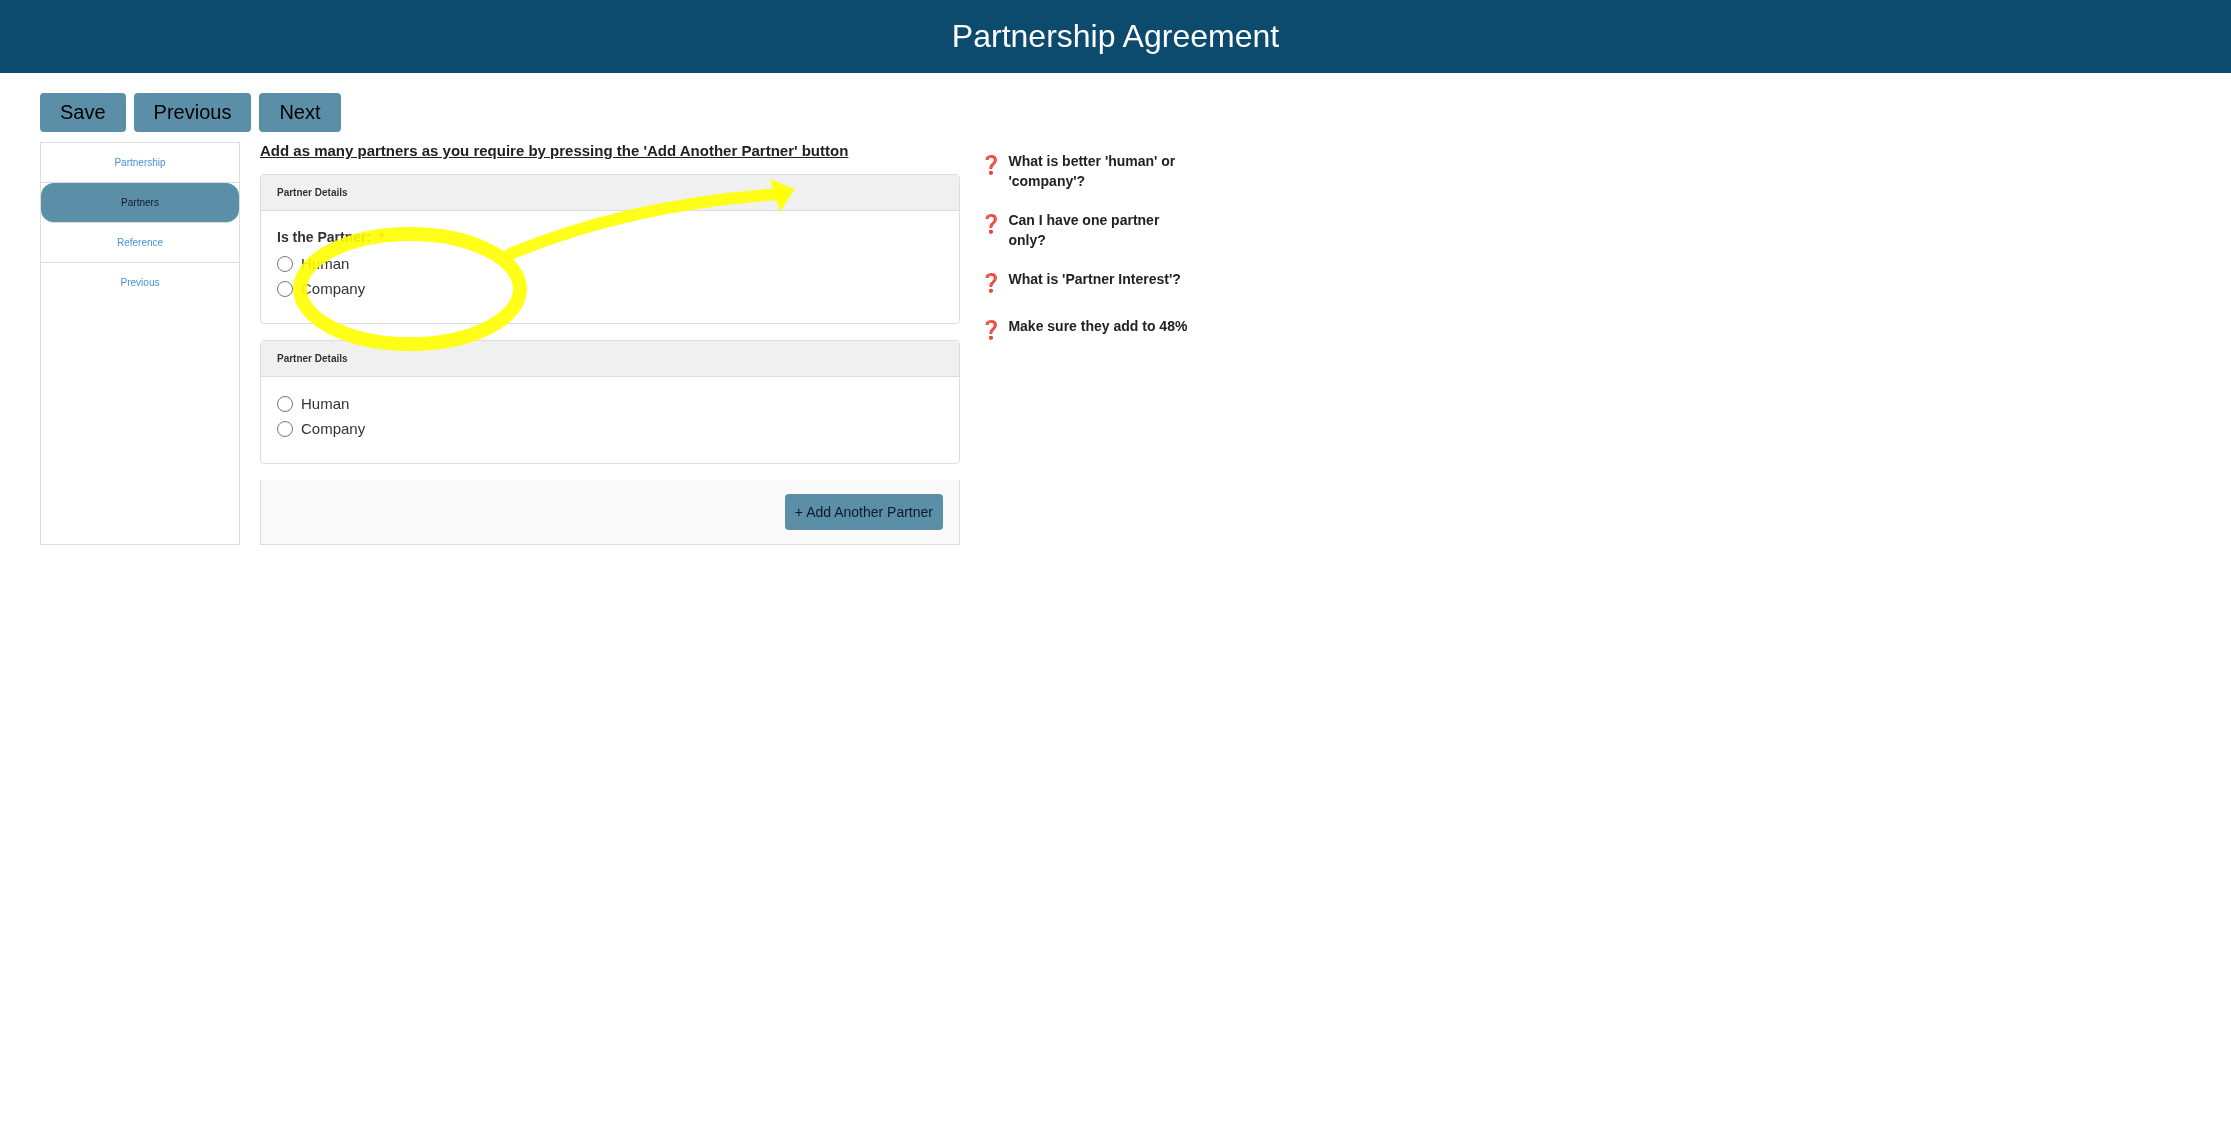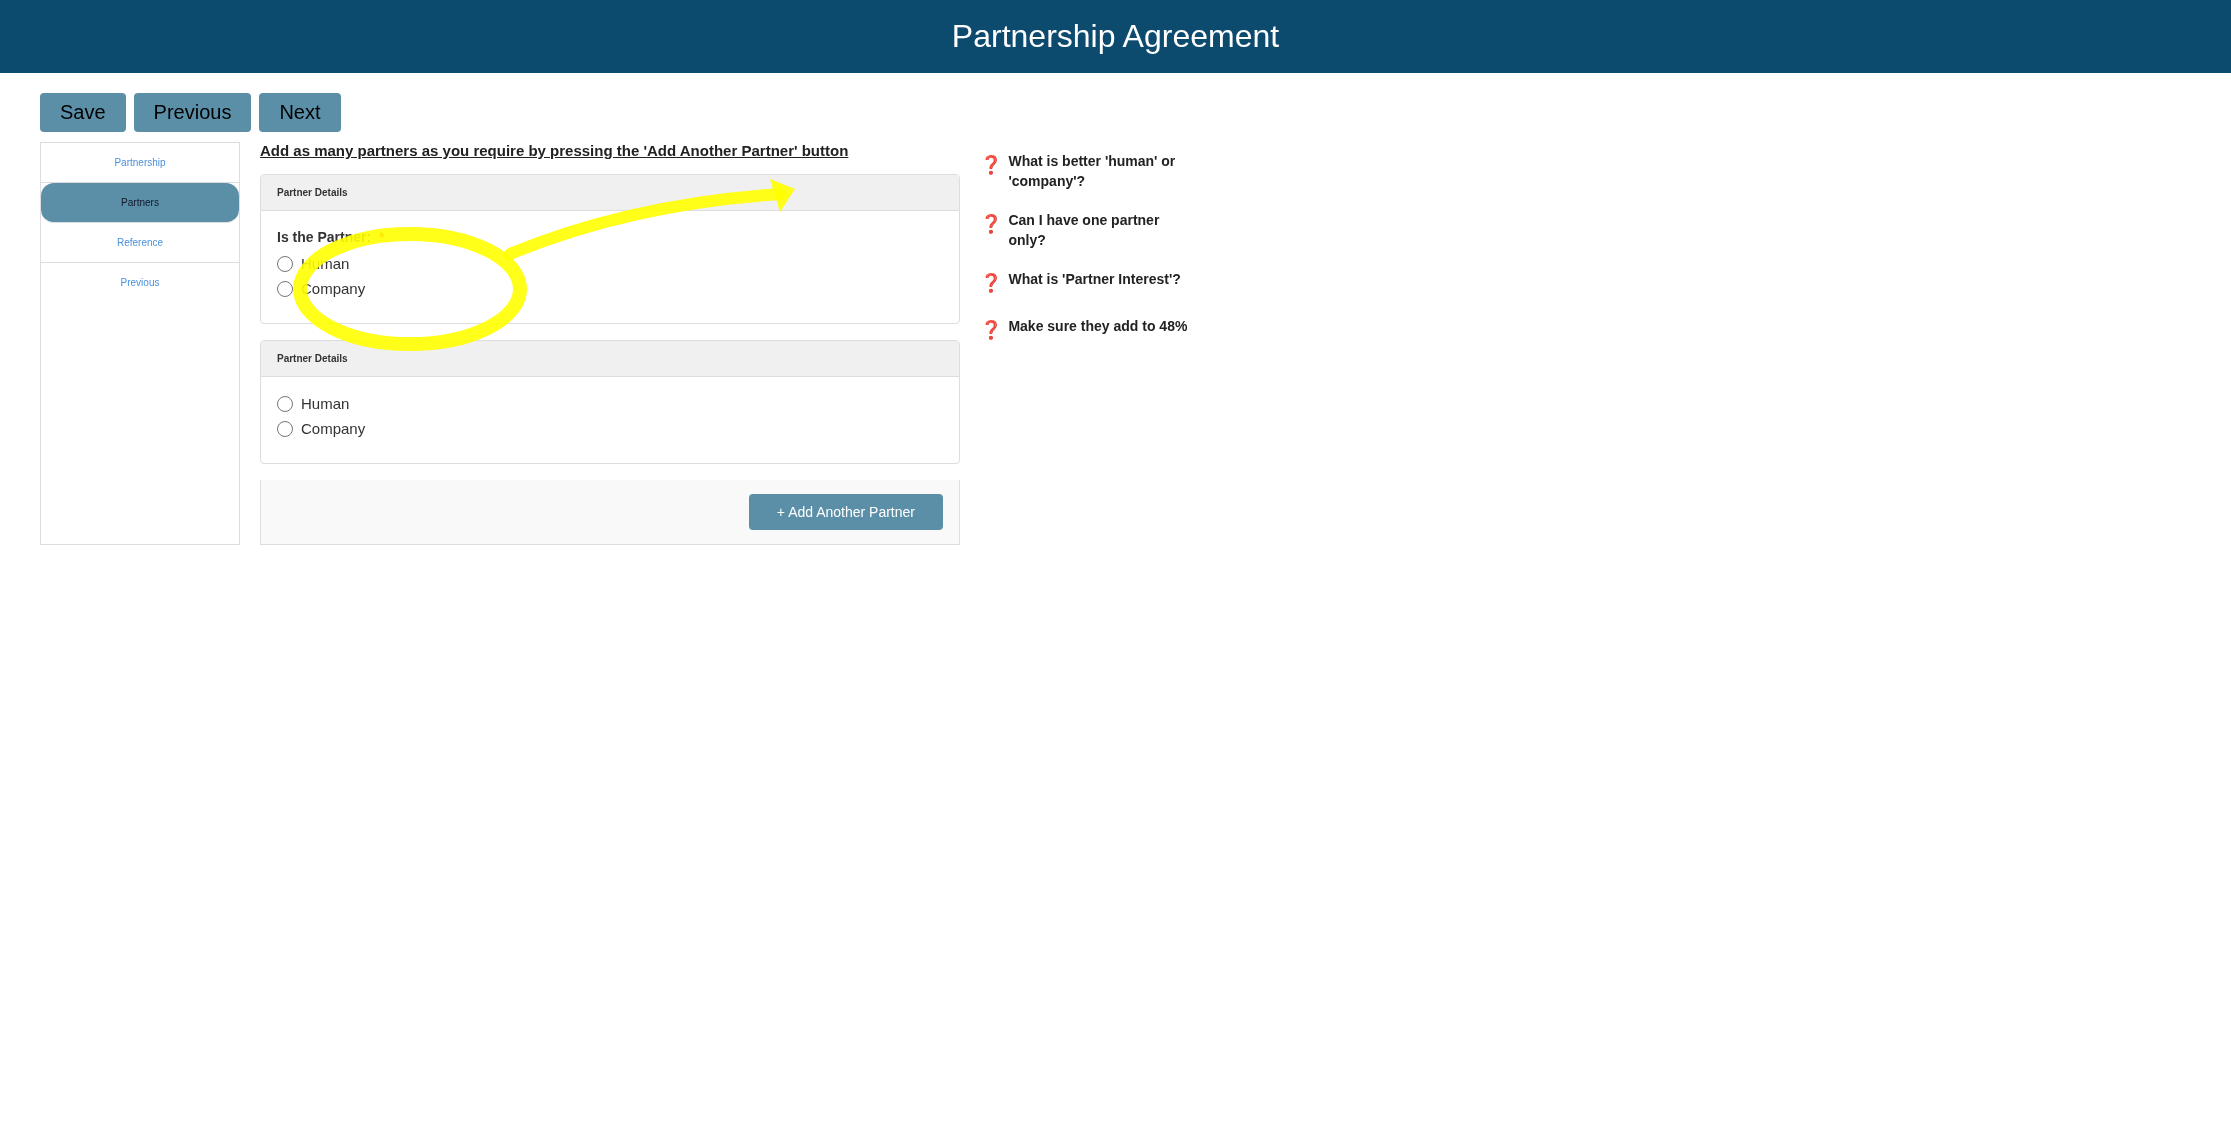--- a/index.html
+++ b/index.html
@@ -118,23 +118,23 @@
     .bottom-bar {
       border: 1px solid #ddd;
       border-top: none;
       padding: 14px 16px;
       display: flex;
       justify-content: flex-end;
       background: #f9f9f9;
     }
     .btn-add-partner {
       background: #5B8FA8;
-      color: #ffffff;
+      color: #0f172a;
       border: none;
-      padding: 10px 28px;
+      padding: 10px 10px;
       border-radius: 4px;
       cursor: pointer;
       font-size: 14px;
     }
 
     
     .help-panel {
       width: 220px;
       flex-shrink: 0;
       padding-top: 10px;

